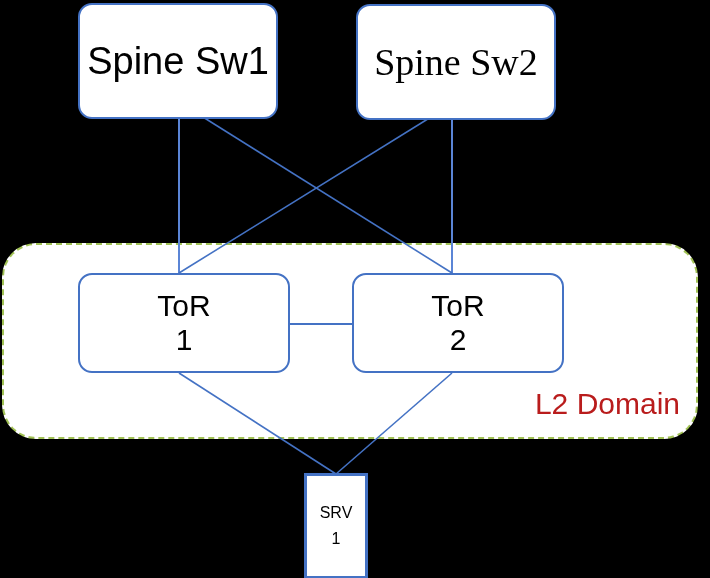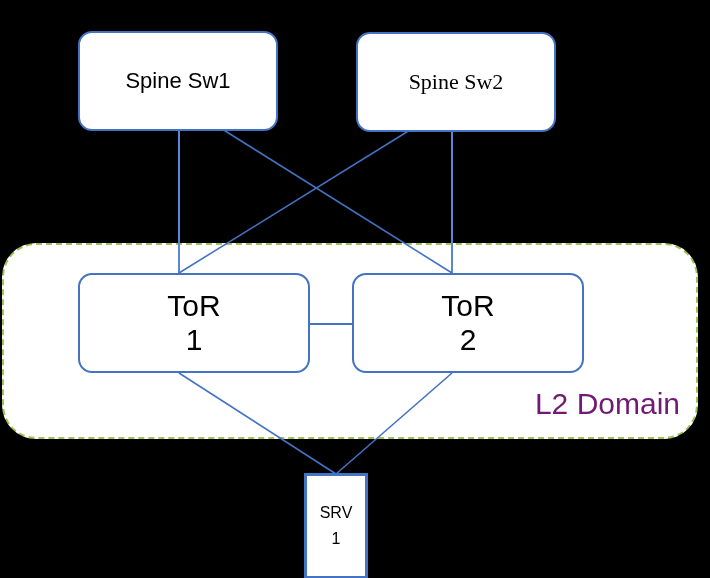--- a/index.html
+++ b/index.html
@@ -38,21 +38,21 @@
     background: #FFFFFF;
     border: 2px dashed #A2C256;
     border-radius: 34px;
     box-sizing: border-box;
   }
   .zone-label {
     position: absolute;
     right: 16px;
     bottom: 18px;
     font-size: 30px;
-    color: #701a75;
+    color: #b91c1c;
     line-height: 1;
     white-space: nowrap;
   }
 
   
   .node {
     position: absolute;
     box-sizing: border-box;
     background: #FFFFFF;
     border: 2px solid #4472C4;
@@ -66,29 +66,28 @@
   .node.rounded {
     border-radius: 14px;
   }
   .node .line {
     line-height: 1.12;
     white-space: nowrap;
   }
 
   .spine {
     width: 200px;
-    height: 100px;
-    font-size: 22px;
-    margin-top: 28px;
+    height: 116px;
+    font-size: 38px;
   }
   #spine-sw1 { left: 78px;  top: 3px; }
   #spine-sw2 { left: 356px; top: 4px; font-family: Liberation Serif, serif; }
 
   .tor {
-    width: 232px;
+    width: 212px;
     height: 100px;
     font-size: 30px;
     top: 273px;
   }
   #tor-1 { left: 78px; }
   #tor-2 { left: 352px; }
 
   .server {
     left: 304px;
     top: 473px;

